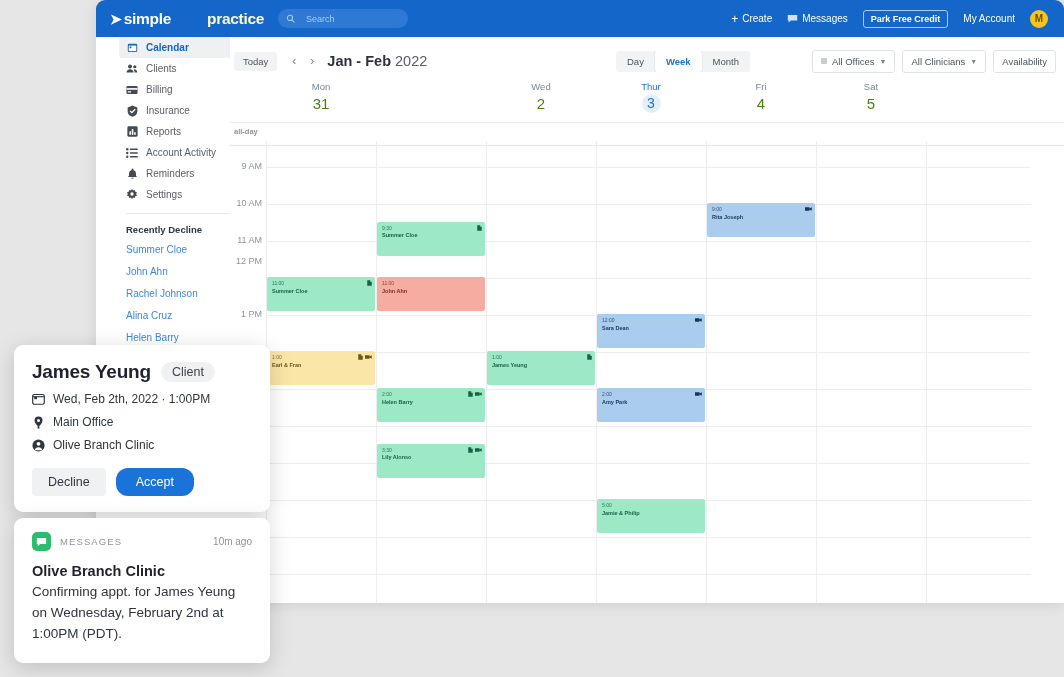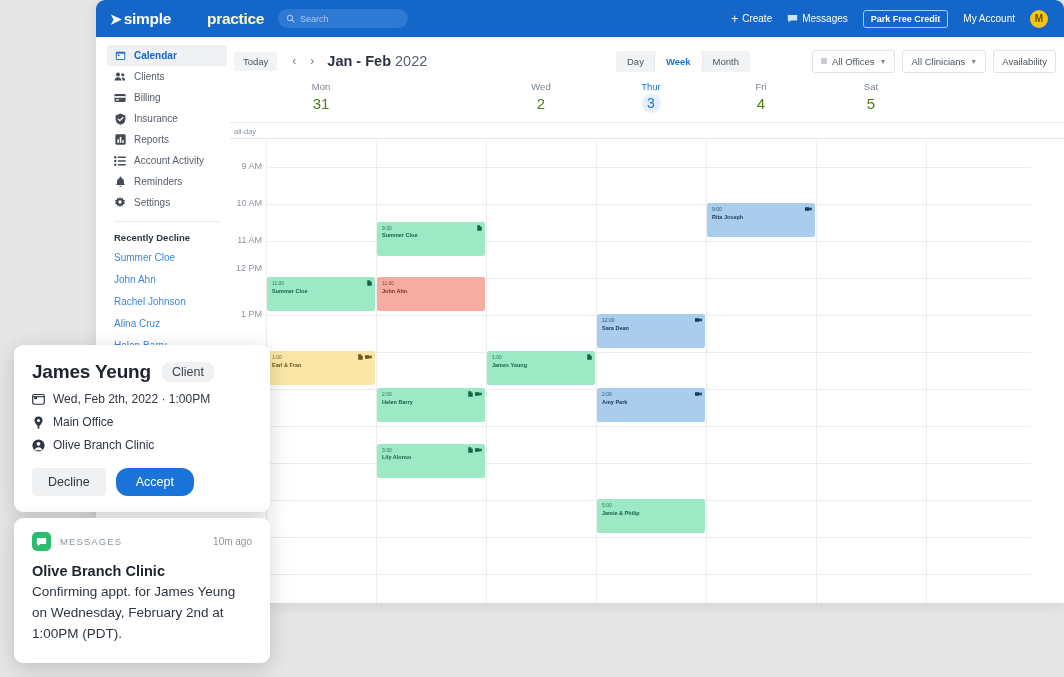--- a/index.html
+++ b/index.html
@@ -31,38 +31,38 @@
   .logo-wrap { display:flex; align-items:center; margin-left: 14px; }
   .logo-bird { color:#fff; font-size:14px; line-height:1; margin-right:2px; font-weight:700;}
   .logo-txt { font-size: 15.5px; letter-spacing: -.3px; color:#fff; font-weight:700; }
   .logo-txt .light { font-weight:700; color:#fef9c3;margin-left:36px; }
   .search-box {
     margin-left: 14px; width: 130px; height: 19px;
     background: #2e79d4; border-radius: 10px;
     display:flex; align-items:center; padding: 0 8px; gap:5px;
   }
   .search-box svg { flex: 0 0 auto; }
-  .search-ph { color:#a9c9ee; font-size: 9px; }
+  .search-ph { color:#a9c9ee; font-size: 9px; margin-left: 6px; }
   .nav-right { margin-left:auto; display:flex; align-items:center; gap:15px; margin-right:16px; }
   .nav-item { color:#fff; font-size:10px; display:flex; align-items:center; gap:4px; white-space:nowrap; }
   .nav-btn-outline {
     border:1px solid #a9c9ee; border-radius:3px;
     padding:3px 7px; color:#fff; font-size:9px; font-weight:700; white-space:nowrap;
   }
   .avatar {
     width:18px; height:18px; border-radius:50%;
     background:#f5c518; color:#6a5300; font-size:10px; font-weight:700;
     display:flex; align-items:center; justify-content:center;
   }
 
   
   #sidebar {
-    position:absolute; left:4px; top:37px;
+    position:absolute; left:16px; top:37px;
     width: 134px; height: 566px;
-    background:#fff; padding-top: 8px;
+    background:#fff; 
   }
   .side-item {
     display:flex; align-items:center; gap:8px;
     height: 21px; margin: 0 7px; padding: 0 7px;
     border-radius:3px; font-size:10px; color:#58606b;
   }
   .side-item.active { background:#eef0f3; color:#1466c8; font-weight:700; }
   .side-ico { width:12px; height:12px; display:flex; align-items:center; justify-content:center; flex:0 0 12px; }
   .side-divider { height:1px; background:#e6e8eb; margin: 8px 14px 0 14px; }
   .recent-head { font-size:9.5px; font-weight:700; color:#2e3640; margin: 10px 14px 4px 14px; }
@@ -98,21 +98,21 @@
   .dh { position:absolute; top:2px; text-align:center; width:110px; }
   .dh .dw { font-size:9.5px; color:#7a8492; }
   .dh .dn { font-size:15px; color:#4d7c0f; margin-top:3px; }
   .dh.today .dw { color:#1a73d8; }
   .dh.today .dn {
     color:#1a73d8; background:#e4effb; border-radius:50%;
     width:19px; height:19px; line-height:19px; margin:2px auto 0 auto; font-size:14px;
   }
 
   
-  #allday { position:absolute; left:0; top:85px; width:834px; height:17px; border-top:1px solid #e9ebee; border-bottom:1px solid #e3e5e9; }
+  #allday { position:absolute; left:0; top:85px; width:834px; height:24px; border-top:1px solid #e9ebee; border-bottom:1px solid #e3e5e9;font-weight:bold; }
   .allday-lbl { position:absolute; left:4px; top:4px; font-size:7.5px; color:#8b949f; }
 
   
   #grid { position:absolute; left:0; top:104px; width:834px; height:462px; overflow:hidden; }
   .hline { position:absolute; left:36px; width:765px; height:1px; background:#ededf0; }
   .vline { position:absolute; top:0; width:1px; height:462px; background:#ededf0; }
   .tlabel { position:absolute; left:0; width:32px; text-align:right; font-size:9px; color:#8b949f; }
 
   .ev {
     position:absolute; border-radius:2px; overflow:hidden;
@@ -368,21 +368,21 @@
         <div class="vline" style="left: 36px;"></div>
         <div class="vline" style="left: 146px;"></div>
         <div class="vline" style="left: 256px;"></div>
         <div class="vline" style="left: 366px;"></div>
         <div class="vline" style="left: 476px;"></div>
         <div class="vline" style="left: 586px;"></div>
         <div class="vline" style="left: 696px;"></div>
         <div class="tlabel" style="top: 20px;">9 AM</div>
         <div class="tlabel" style="top: 57px;">10 AM</div>
         <div class="tlabel" style="top: 94px;">11 AM</div>
-        <div class="tlabel" style="top: 122px;">12 PM</div>
+        <div class="tlabel" style="top: 115px;">12 PM</div>
         <div class="tlabel" style="top: 168px;">1 PM</div>
         <div class="ev" style="left: 147px; width: 108px; top: 80.5px; height: 34px; background: rgb(157, 232, 197); color: rgb(23, 98, 69);">
           <div class="t">9:30</div>
           <div class="n">Summer Cloe</div>
           <div class="ev-icons">
             <svg width="5" height="6" viewBox="0 0 10 12">
               <path d="M0.5 0.5h6l3 3v8h-9zM6.5 0.5v3h3" fill="#176245"></path>
             </svg>
           </div>
         </div>

